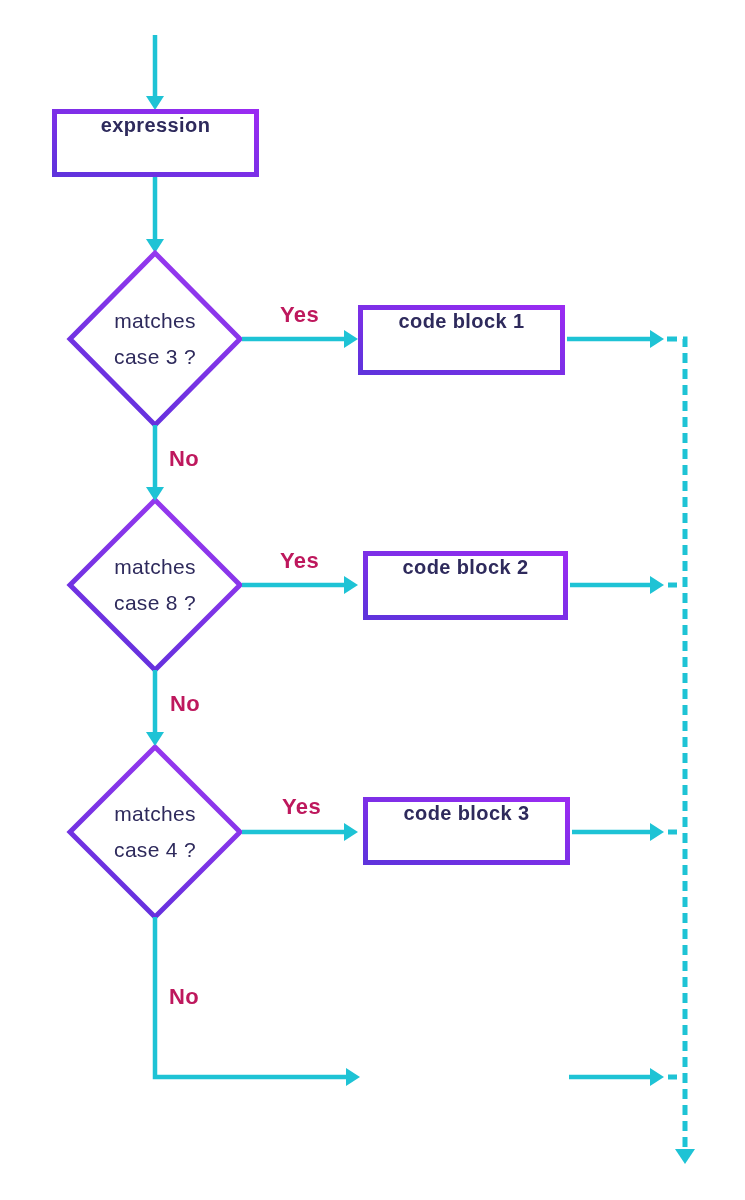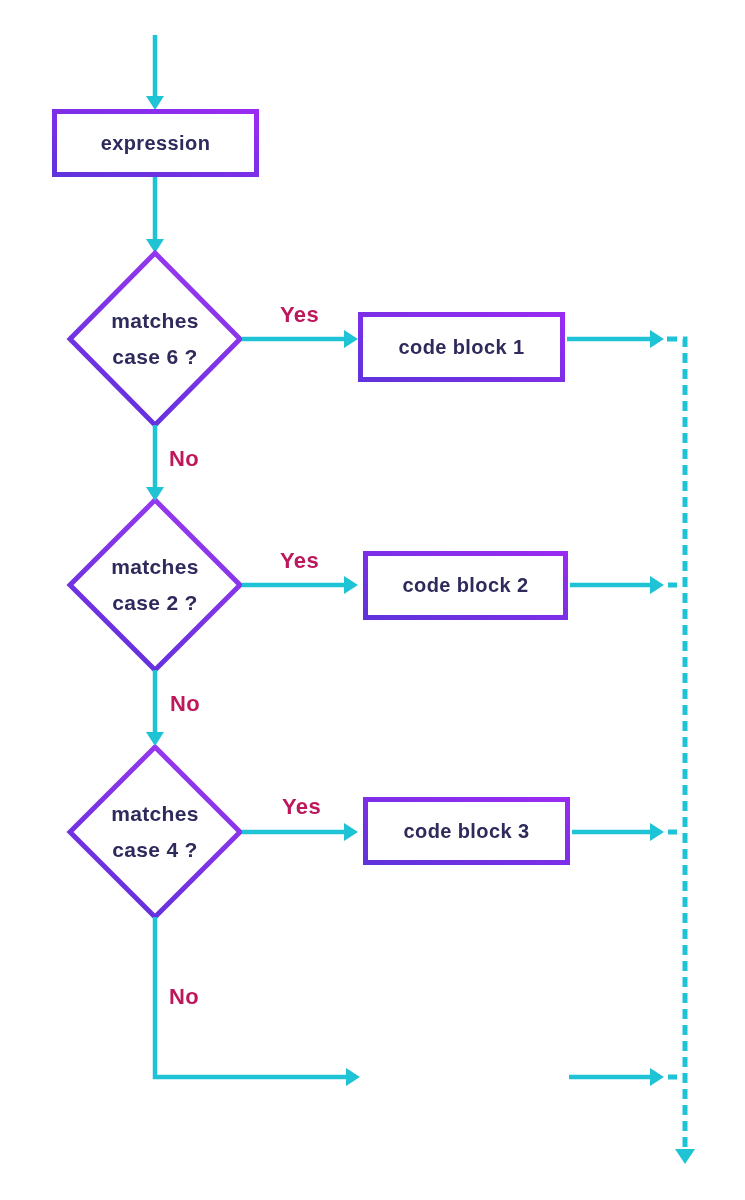--- a/index.html
+++ b/index.html
@@ -16,57 +16,57 @@
 
   .wires {
     position: absolute;
     left: 0; top: 0;
     width: 745px; height: 1200px;
   }
 
   .node-box {
     position: absolute;
     display: flex;
-    align-items: center;
+    align-items: flex-start;
     justify-content: center;
     border: 5px solid;
     border-image: linear-gradient(to top right, #5f33dc, #9a2bf2) 1;
     color: #2e2a5c;
     font-size: 20px;
     font-weight: bold;
     letter-spacing: 0.4px;
     background: transparent;
   }
 
   .diamond-label {
     position: absolute;
     display: flex;
     flex-direction: column;
     align-items: center;
     justify-content: center;
     text-align: center;
     color: #2e2a5c;
     font-size: 21px;
-    font-weight: bold;
+    font-weight: normal;
     line-height: 36px;
     letter-spacing: 0.3px;
   }
 
   .branch-label {
     position: absolute;
     color: #be185d;
     font-size: 22px;
     font-weight: bold;
     letter-spacing: 0.4px;
     width: 60px;
   }
 
   
   .pos-expression { left: 52px;  top: 109px;  width: 207px; height: 68px; }
-  .pos-block1     { left: 358px; top: 312px;  width: 207px; height: 70px; }
+  .pos-block1     { left: 358px; top: 305px;  width: 207px; height: 70px; }
   .pos-block2     { left: 363px; top: 551px;  width: 205px; height: 69px; }
   .pos-block3     { left: 363px; top: 797px;  width: 207px; height: 68px; }
   .pos-default    { left: 362px; top: 1043px; width: 205px; height: 68px; }
 
   .pos-d1-label { left: 65px; top: 299px; width: 180px; height: 80px; }
   .pos-d2-label { left: 65px; top: 545px; width: 180px; height: 80px; }
   .pos-d3-label { left: 65px; top: 792px; width: 180px; height: 80px; }
 
   .pos-yes1 { left: 280px; top: 302px; }
   .pos-yes2 { left: 280px; top: 548px; }
@@ -173,25 +173,25 @@
     <span>code block 2</span>
   </div>
 
   <div class="node-box pos-block3">
     <span>code block 3</span>
   </div>
 
 
   <div class="diamond-label pos-d1-label">
     <span>matches</span>
-    <span>case 6 ?</span>
+    <span>case 3 ?</span>
   </div>
   <div class="diamond-label pos-d2-label">
     <span>matches</span>
-    <span>case 2 ?</span>
+    <span>case 8 ?</span>
   </div>
   <div class="diamond-label pos-d3-label">
     <span>matches</span>
     <span>case 4 ?</span>
   </div>
 
   <div class="branch-label pos-yes1">Yes</div>
   <div class="branch-label pos-yes2">Yes</div>
   <div class="branch-label pos-yes3">Yes</div>
   <div class="branch-label pos-no1">No</div>

